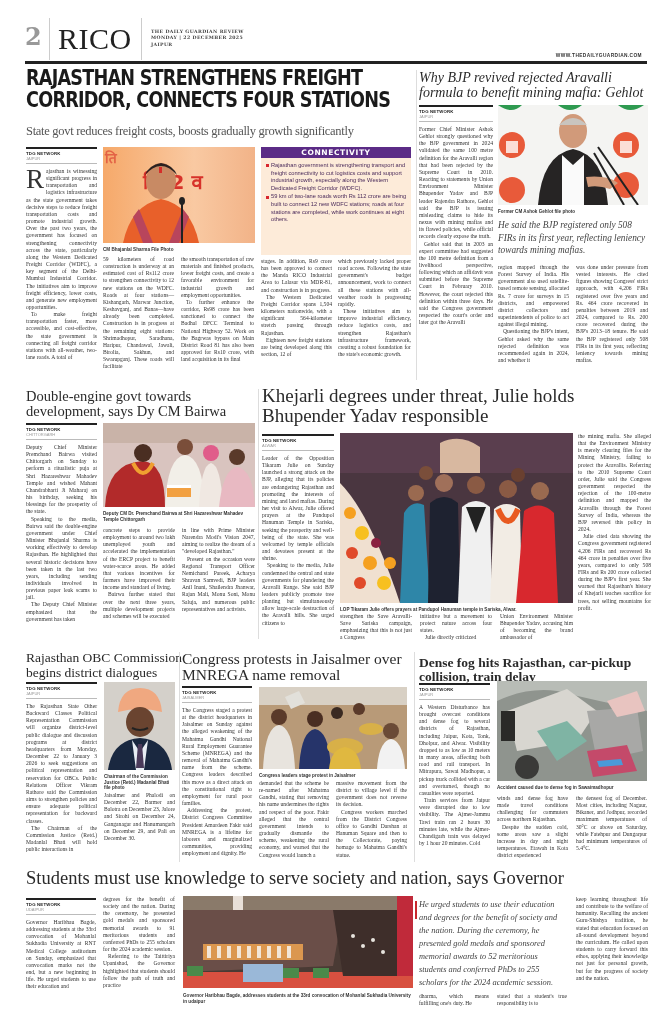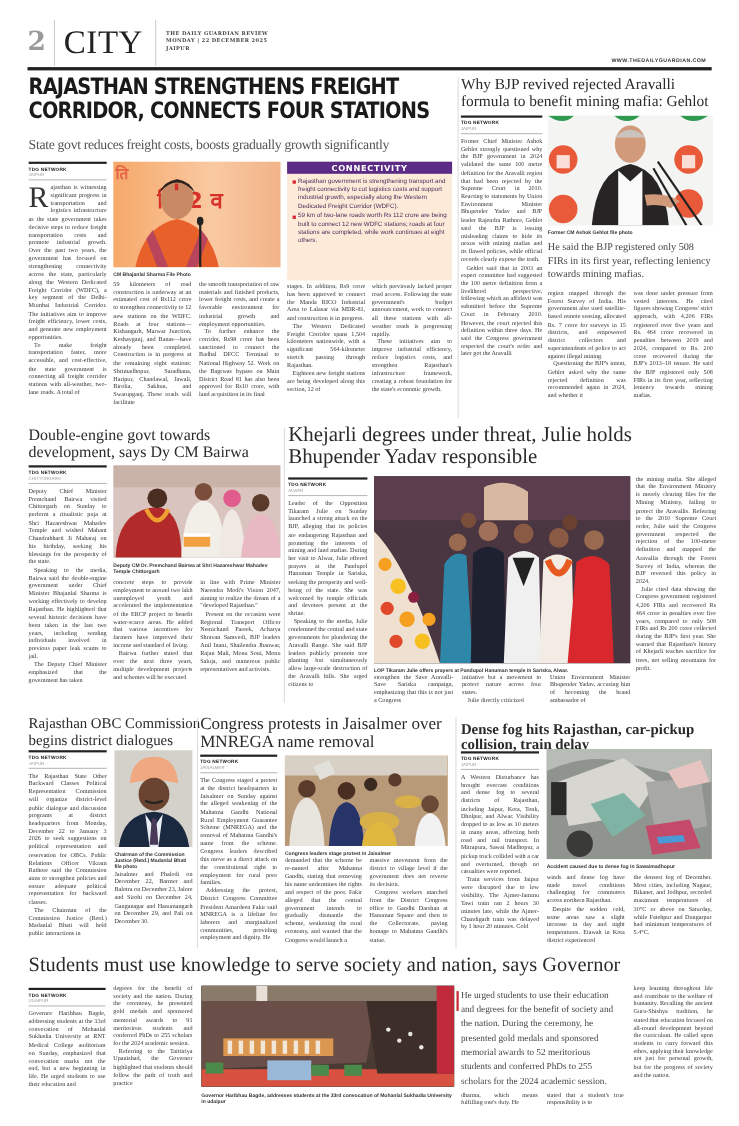--- a/index.html
+++ b/index.html
@@ -28,30 +28,30 @@
 
   .lead-title { position: absolute; left: 26px; top: 67px; width: 395px; font-family: "DejaVu Sans", sans-serif; font-weight: bold; font-size: 20.5px; line-height: 22px; letter-spacing: -0.9px; color: #1a1a1a; transform: scaleX(0.86); transform-origin: left top; white-space: nowrap; }
   .lead-sub { position: absolute; left: 26px; top: 124px; font-family: "Liberation Serif", serif; font-size: 12.5px; color: #555; letter-spacing: -0.3px; }
 
   .connect-box { position: absolute; left: 261px; top: 147px; width: 150px; height: 108px; background: #fdebd9; }
   .connect-head { background: #5b2b86; color: #fff; font-family: "DejaVu Sans", sans-serif; font-weight: bold; font-size: 7.5px; text-align: center; letter-spacing: 0.6px; height: 11px; line-height: 11px; }
   .connect-box ul { list-style: none; padding: 4px 4px 0 5px; }
   .connect-box li { font-family: "Liberation Sans", sans-serif; font-size: 5.7px; line-height: 7.6px; color: #4a2a5a; position: relative; padding-left: 5px; margin-bottom: 1px; }
   .connect-box li .sq { position: absolute; left: 0; top: 2.4px; width: 3px; height: 3px; background: #d8262e; }
 
-  .pull-quote { font-family: "Liberation Serif", serif; color: #444; }
+  .pull-quote { font-family: "Liberation Serif", serif; font-style: italic; color: #444; }
   .vrule { position: absolute; width: 0.5px; background: #ddd; }
 </style>
 </head>
 <body>
 
 <div>
   <div class="mast-num">2</div>
   <div class="mast-div1"></div>
-  <div class="mast-city">CITY</div>
+  <div class="mast-city">RICO</div>
   <div class="mast-div2"></div>
   <div class="mast-paper">
     <div>THE DAILY GUARDIAN REVIEW</div>
     <div>MONDAY | 22 DECEMBER 2025</div>
     <div>JAIPUR</div>
   </div>
   <div class="mast-url">WWW.THEDAILYGUARDIAN.COM</div>
   <div class="mast-rule"></div>
 </div>
 
@@ -112,21 +112,21 @@
   </div>
   <div class="abs body-text" style="left:338px; top:258px; width:73px;">
     <p>which previously lacked proper road access. Following the state government's budget announcement, work to connect all these stations with all-weather roads is progressing rapidly.</p>
     <p>These initiatives aim to improve industrial efficiency, reduce logistics costs, and strengthen Rajasthan's infrastructure framework, creating a robust foundation for the state's economic growth.</p>
   </div>
 </div>
 
 <div class="vrule" style="left:416px; top:70px; height:310px;"></div>
 
 <div>
-  <div class="abs head-serif" style="left:419px; top:70px; width:240px; font-size:14px; line-height:15px;">Why BJP revived rejected Aravalli formula to benefit mining mafia: Gehlot</div>
+  <div class="abs head-serif" style="left:419px; top:70px; width:240px; font-size:14px; line-height:15px;font-style:italic;">Why BJP revived rejected Aravalli formula to benefit mining mafia: Gehlot</div>
   <div class="abs" style="left:419px; top:105px; width:74px;">
     <div class="byline">
       <span class="net">TDG NETWORK</span>
       <span class="loc">JAIPUR</span>
     </div>
     <div class="body-text">
       <p>Former Chief Minister Ashok Gehlot strongly questioned why the BJP government in 2024 validated the same 100 metre definition for the Aravalli region that had been rejected by the Supreme Court in 2010. Reacting to statements by Union Environment Minister Bhupender Yadav and BJP leader Rajendra Rathore, Gehlot said the BJP is issuing misleading claims to hide its nexus with mining mafias and its flawed policies, while official records clearly expose the truth.</p>
       <p>Gehlot said that in 2003 an expert committee had suggested the 100 metre definition from a livelihood perspective, following which an affidavit was submitted before the Supreme Court in February 2010. However, the court rejected this definition within three days. He said the Congress government respected the court's order and later got the Aravalli</p>
     </div>
   </div>

